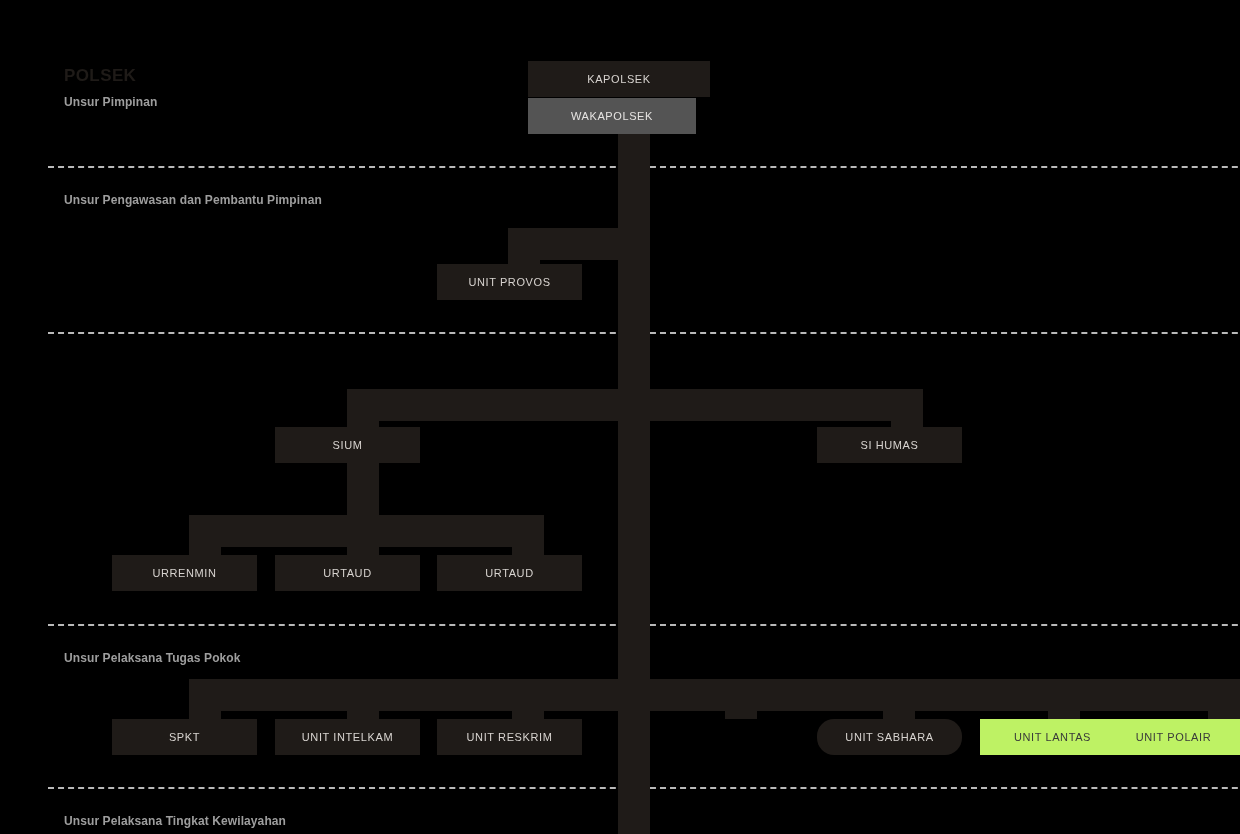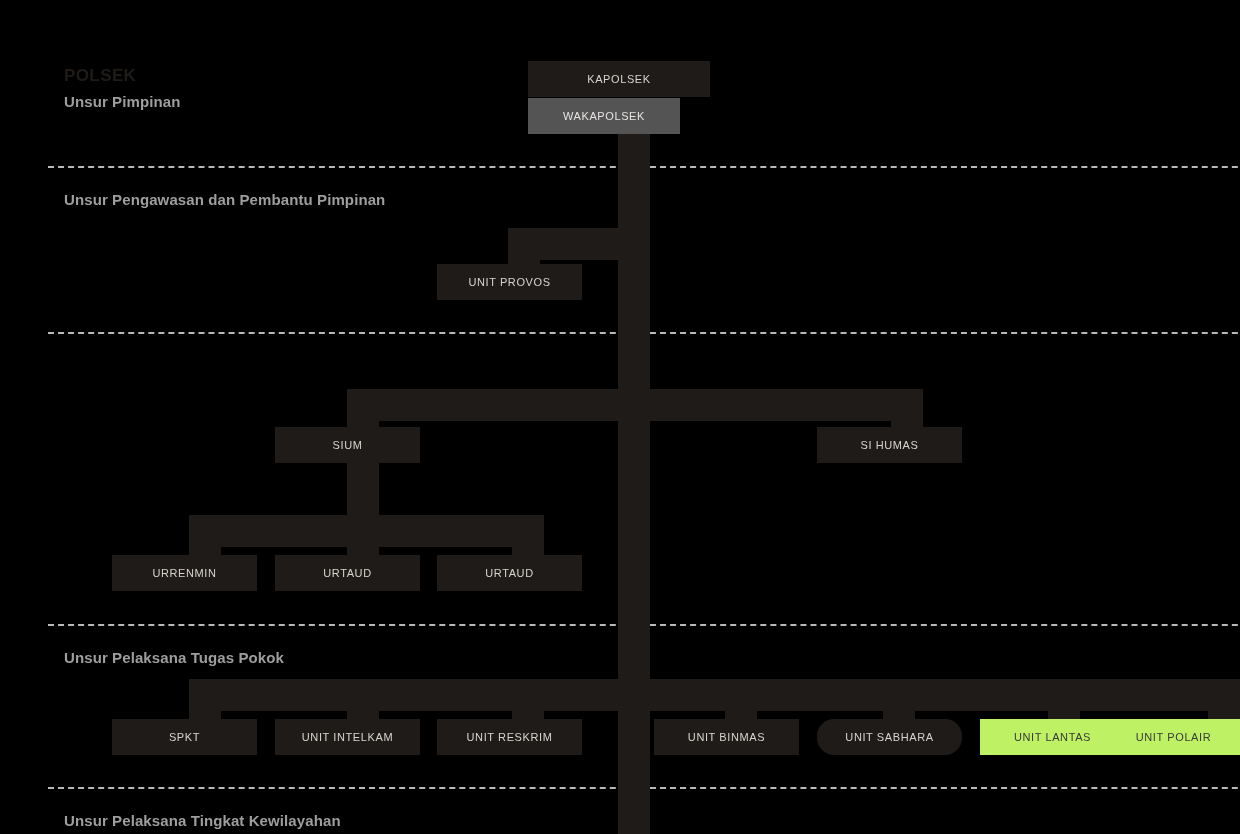--- a/index.html
+++ b/index.html
@@ -22,21 +22,21 @@
     left: 0;
     width: 1240px;
     height: 0;
     border-top: 2px dashed #b9b9b9;
   }
   
   .section-label {
     position: absolute;
     left: 0;
     color: #9e9e9e;
-    font-size: 15px;
+    font-size: 12px;
     font-weight: bold;
     letter-spacing: 0.1px;
     white-space: nowrap;
     line-height: 18px;
   }
   .chart-title {
     position: absolute;
     left: 0;
     color: #1f1b18;
     font-size: 17px;
@@ -70,21 +70,21 @@
 </head>
 <body>
 
 <div id="chart">
 
   <div class="chart-title" style="top:2px;">POLSEK</div>
 
   <div class="section-label" style="top:29px;">Unsur Pimpinan</div>
 
   <div class="node dark" style="left:480px; top:13px; width:182px; height:36px;">KAPOLSEK</div>
-  <div class="node mid" style="left:480px; top:50px; width:152px; height:36px;">WAKAPOLSEK</div>
+  <div class="node mid" style="left:480px; top:50px; width:168px; height:36px;">WAKAPOLSEK</div>
 
   <div class="line v" style="left:570px; top:86px; height:712px;"></div>
 
   <div class="divider" style="top:118px;"></div>
 
   <div class="section-label" style="top:127px;">Unsur Pengawasan dan Pembantu Pimpinan</div>
 
   <div class="line h" style="left:460px; top:180px; width:112px;"></div>
   <div class="line v" style="left:460px; top:180px; height:36px;"></div>
 
@@ -119,21 +119,20 @@
   <div class="line v" style="left:299px; top:631px; height:40px;"></div>
   <div class="line v" style="left:464px; top:631px; height:40px;"></div>
   <div class="line v" style="left:677px; top:631px; height:40px;"></div>
   <div class="line v" style="left:835px; top:631px; height:40px;"></div>
   <div class="line v" style="left:1000px; top:631px; height:40px;"></div>
   <div class="line v" style="left:1160px; top:631px; height:40px;"></div>
 
   <div class="node dark" style="left:227px; top:671px; width:145px; height:36px;">UNIT INTELKAM</div>
   <div class="node dark" style="left:64px; top:671px; width:145px; height:36px;">SPKT</div>
   <div class="node dark" style="left:389px; top:671px; width:145px; height:36px;">UNIT RESKRIM</div>
-  <div class="node dark" style="left:606px; top:671px; width:145px; height:36px;">UNIT BINMAS</div>
   <div class="node dark" style="left:769px; top:671px; width:145px; height:36px;border-radius:17px;">UNIT SABHARA</div>
   <div class="node light" style="left:932px; top:671px; width:145px; height:36px;">UNIT LANTAS</div>
   <div class="node light" style="left:1053px; top:671px; width:145px; height:36px;">UNIT POLAIR</div>
 
   <div class="divider" style="top:739px;"></div>
 
   <div class="section-label" style="top:748px;">Unsur Pelaksana Tingkat Kewilayahan</div>
 
   <div class="node dark" style="left:478px; top:798px; width:181px; height:36px;">SUBKAPOLSEK</div>
 

